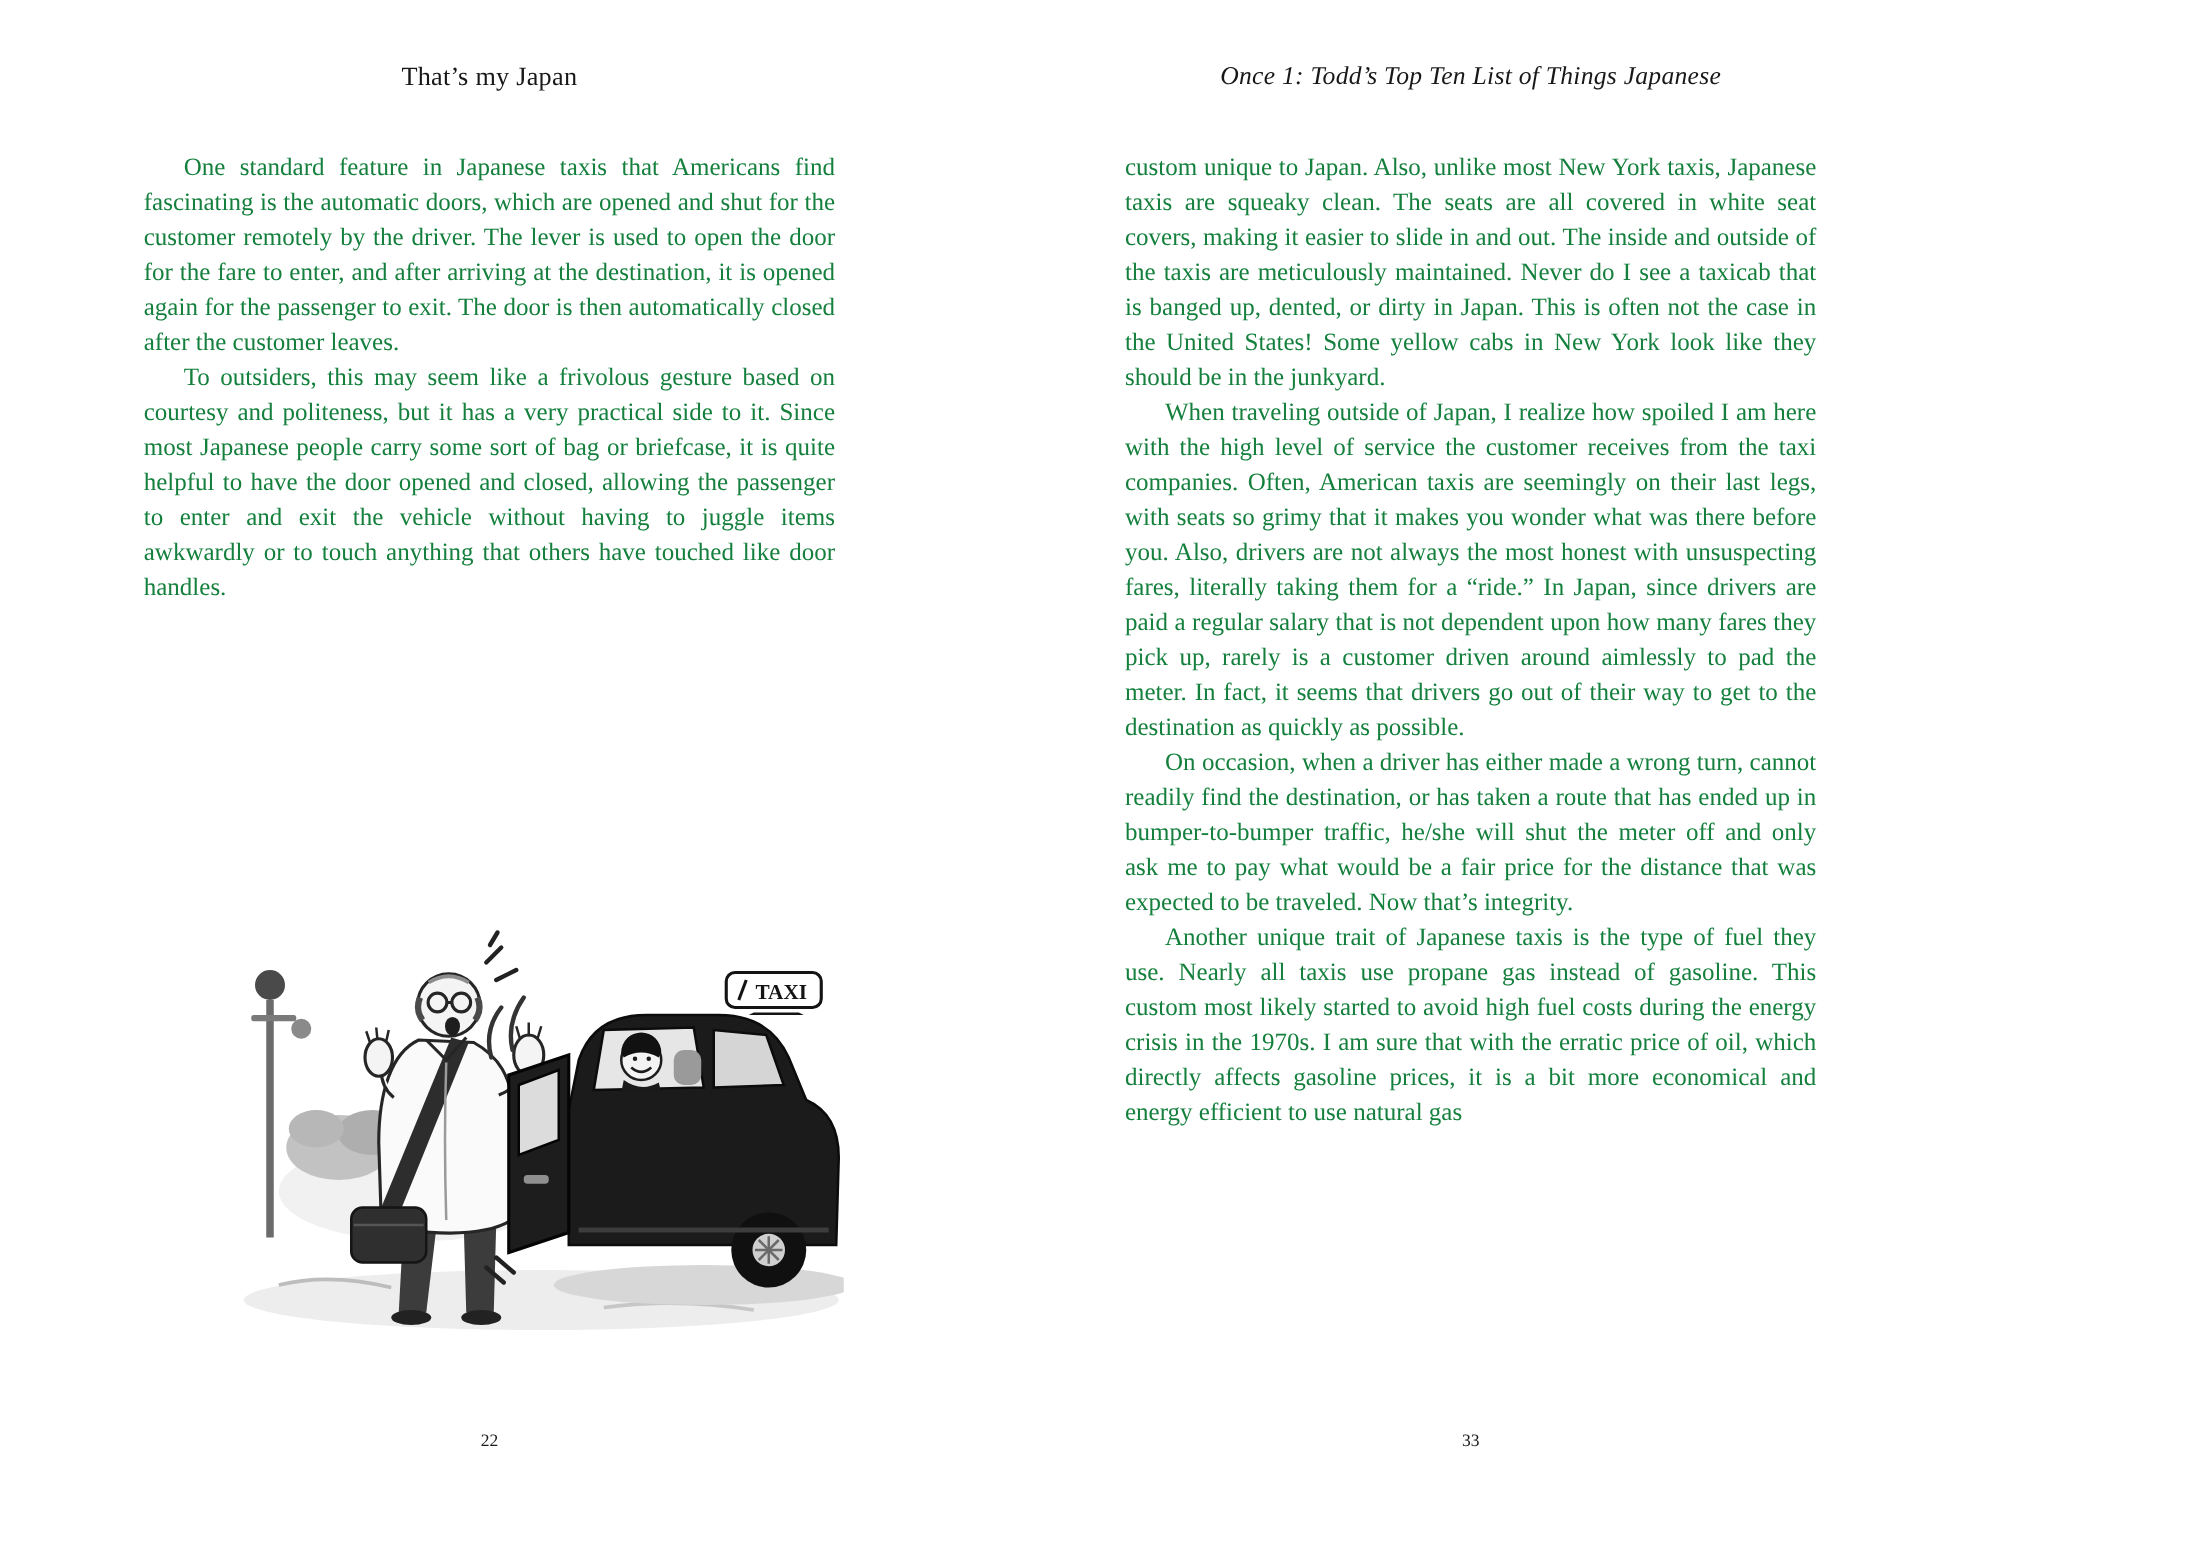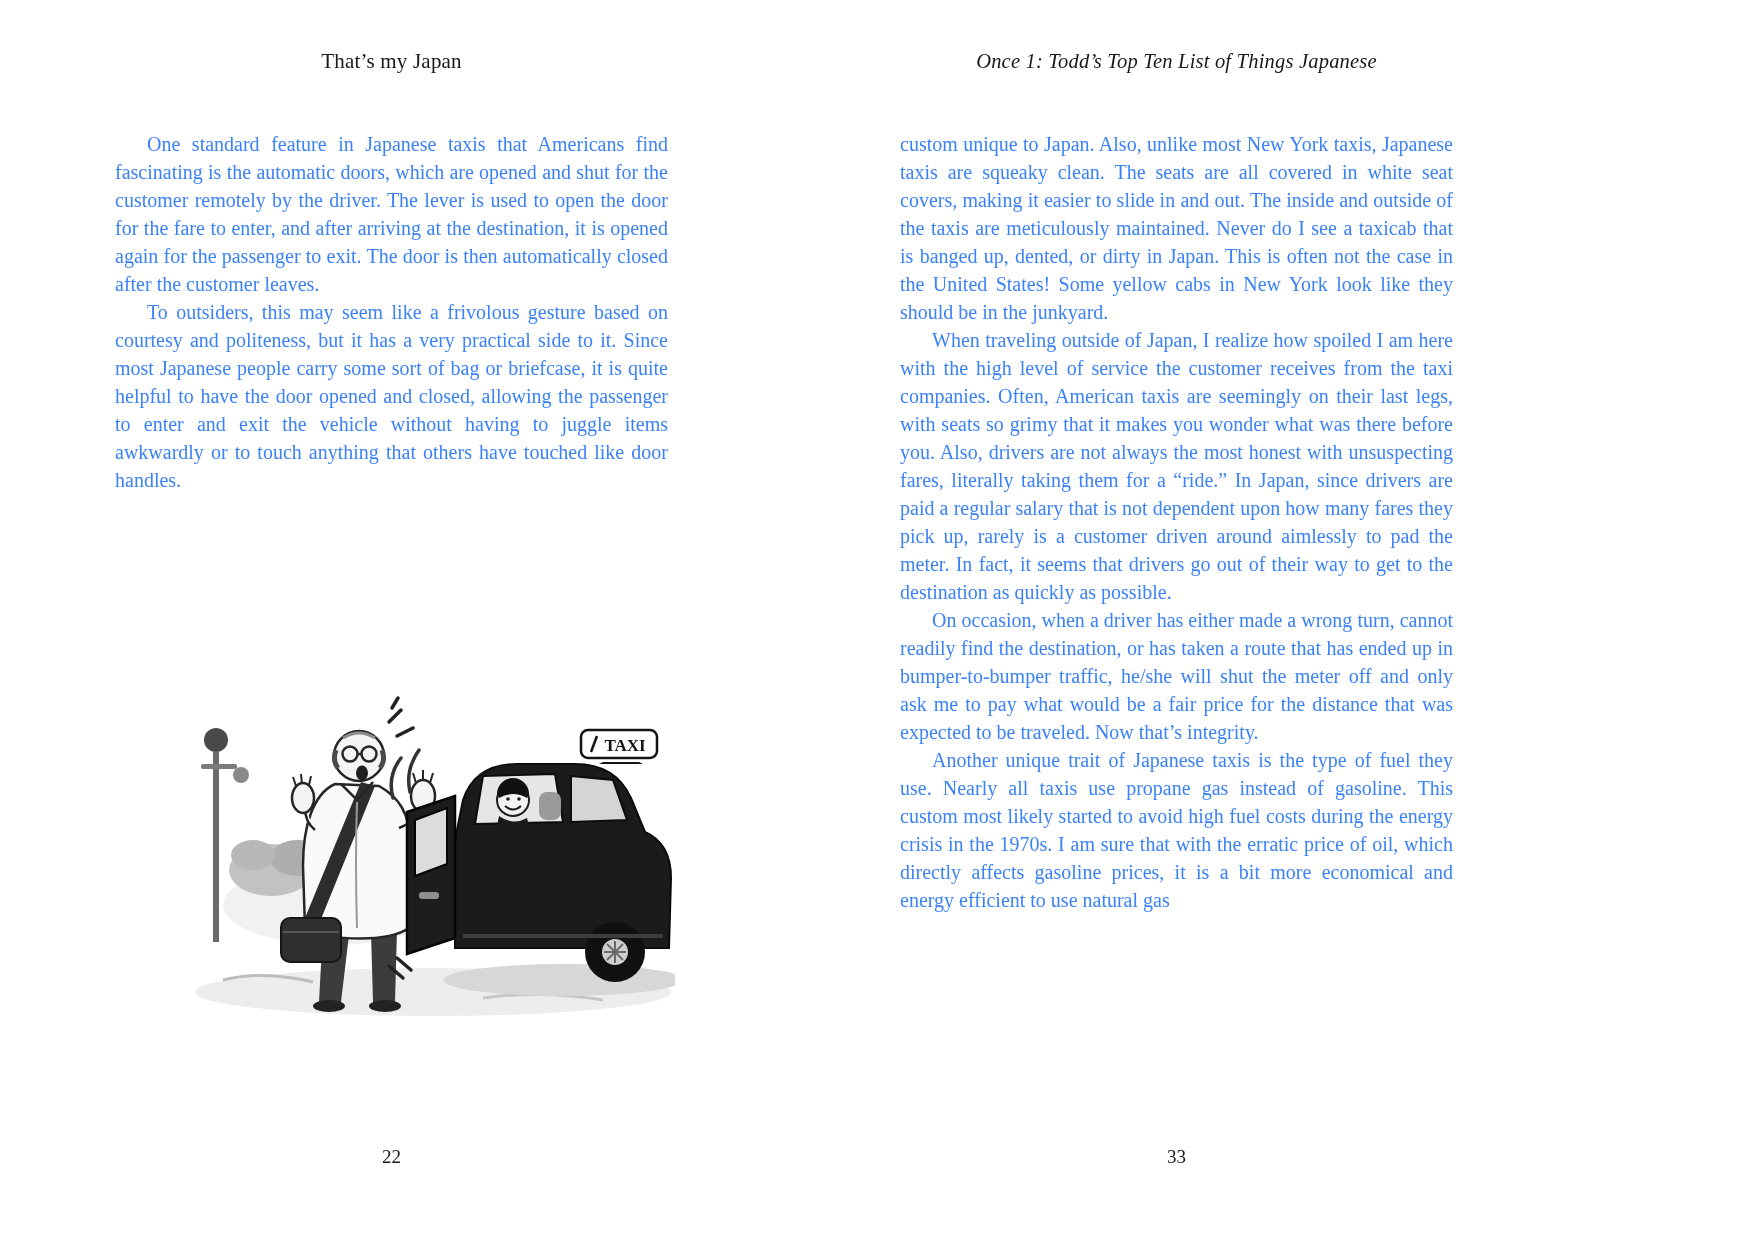--- a/index.html
+++ b/index.html
@@ -26,42 +26,42 @@
     color: #181818;
   }
   .running-head.italic {
     font-style: italic;
     font-size: 20.5px;
   }
   .col-left  { left: 115px; width: 553px; }
   .col-right { left: 900px; width: 553px; }
   .body-text {
     position: absolute;
-    top: 130px;
+    top: 120px;
     font-size: 20px;
     line-height: 28px;
     text-align: justify;
     text-justify: inter-word;
     hyphens: auto;
-    color: #3b82f6;
+    color: #15803d;
     font-family: Liberation Serif, serif;
   }
   .body-text p { margin: 0; }
   .body-text p.indent { text-indent: 32px; }
   .page-number {
     position: absolute;
     top: 1146px;
-    font-size: 19px;
+    font-size: 14px;
     text-align: center;
     color: #1a1a1a;
   }
   figure.illustration {
     position: absolute;
     left: 183px;
-    top: 680px;
+    top: 728px;
     width: 492px;
     height: 346px;
     margin: 0;
   }
   figure.illustration svg { width: 100%; height: 100%; display: block; }
 </style>
 </head>
 <body>
 
 <div class="spread">

